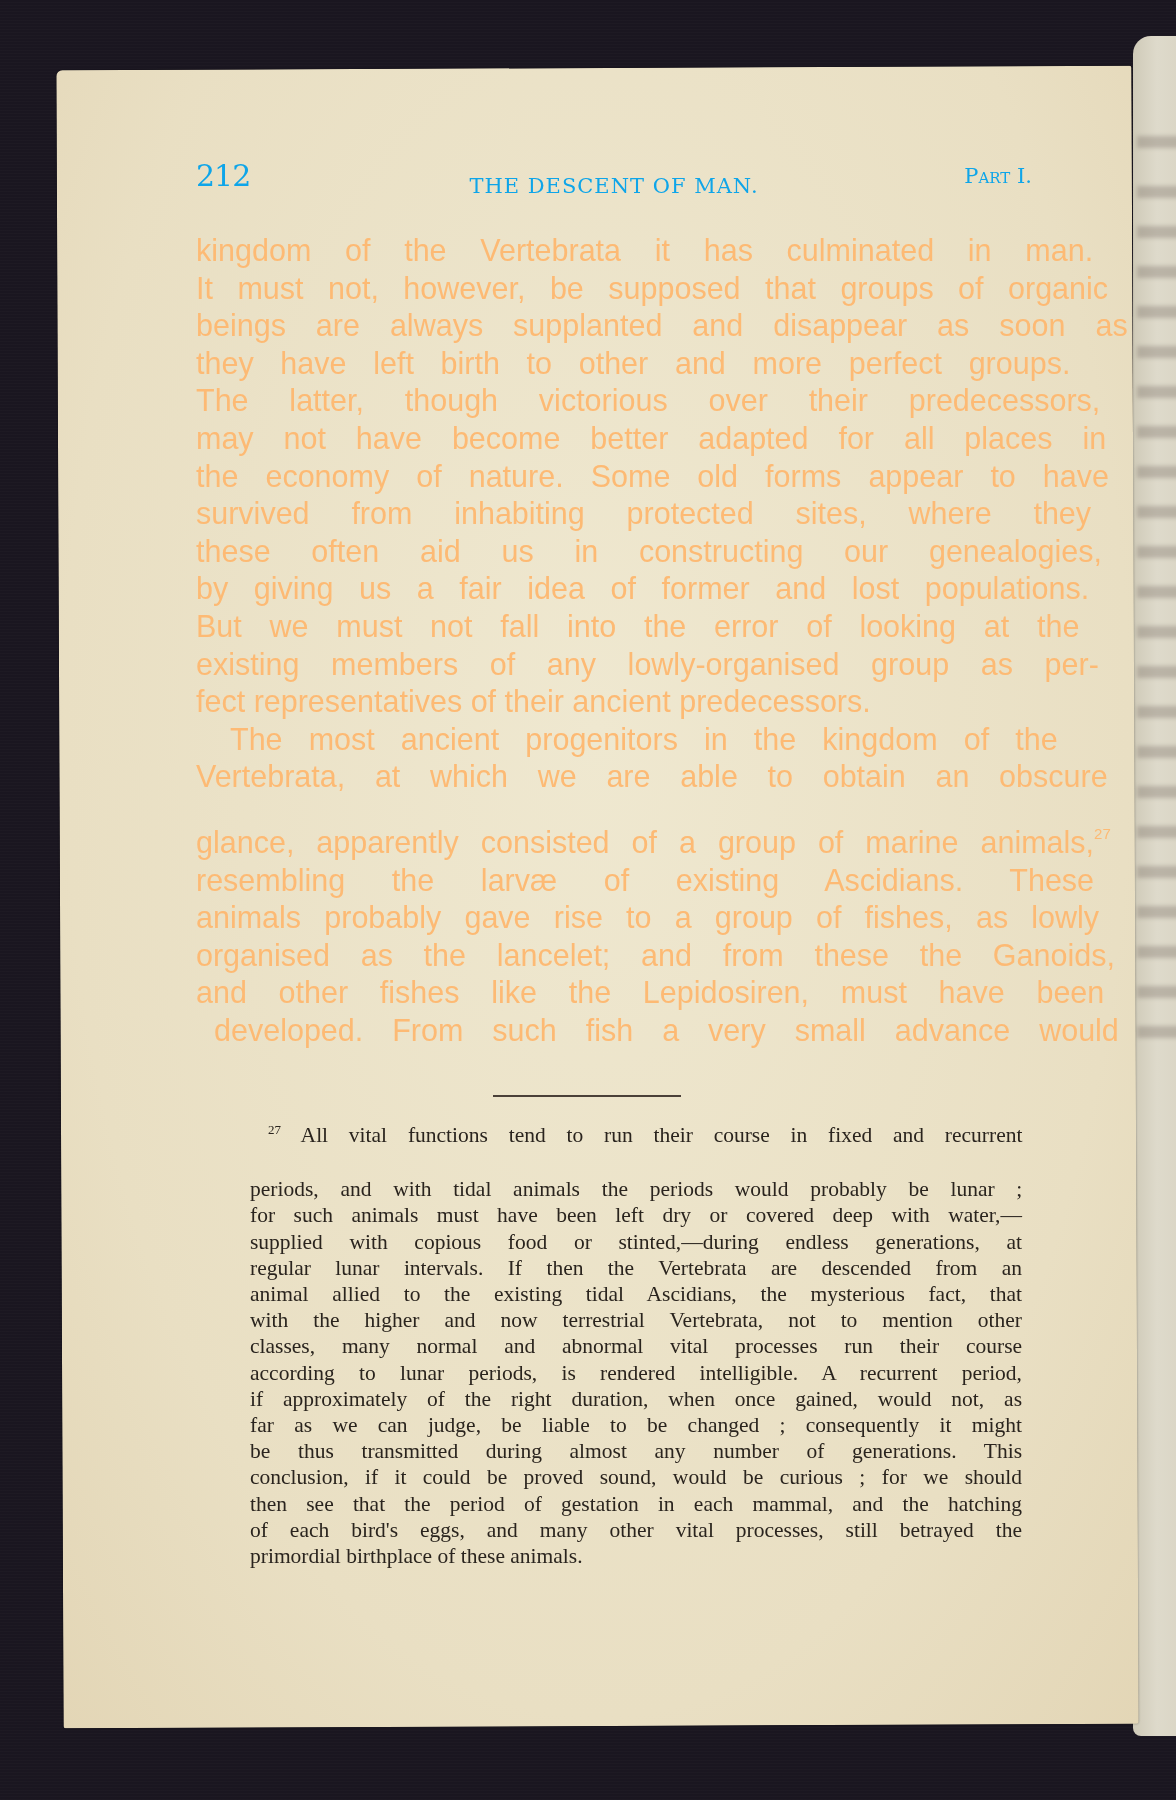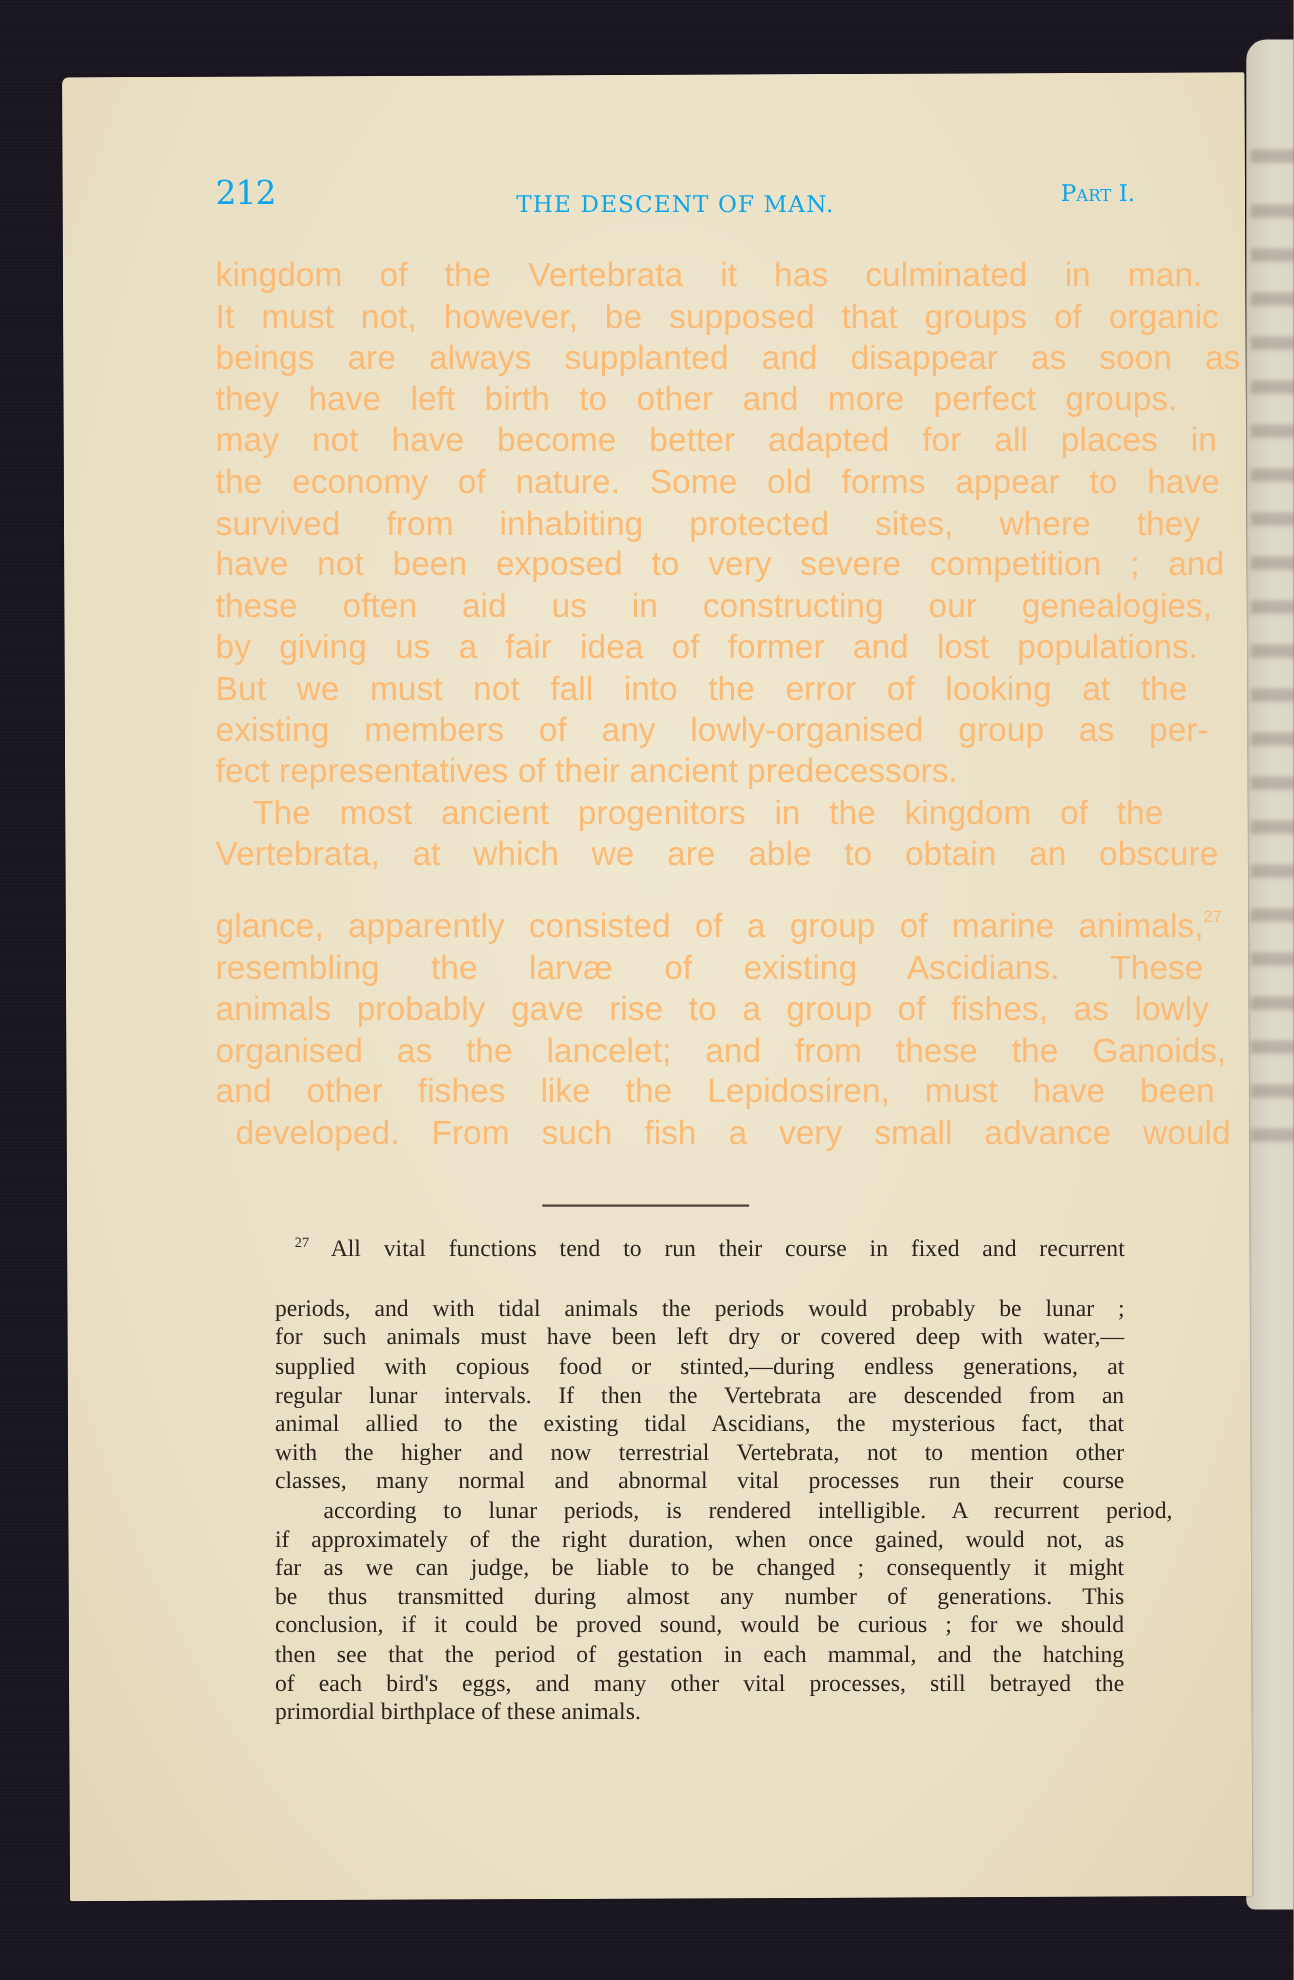--- a/index.html
+++ b/index.html
@@ -90,24 +90,24 @@
   <span class="running-title">THE DESCENT OF MAN.</span>
   <span class="part-label">Part I.</span>
 </div>
 
 <div class="body-text">
   <p>
     <span class="line" style="display: block; word-spacing: 25.25px;">kingdom of the Vertebrata it has culminated in man.</span>
     <span class="line" style="display: block; word-spacing: 16px;">It must not, however, be supposed that groups of organic</span>
     <span class="line" style="display: block; word-spacing: 21.5px;">beings are always supplanted and disappear as soon as</span>
     <span class="line" style="display: block; word-spacing: 18.2222px;">they have left birth to other and more perfect groups.</span>
+    <span class="line" style="display: block; word-spacing: 32.3333px;">The latter, though victorious over their predecessors,</span>
     <span class="line" style="display: block; word-spacing: 21.4444px;">may not have become better adapted for all places in</span>
     <span class="line" style="display: block; word-spacing: 18.5556px;">the economy of nature. Some old forms appear to have</span>
     <span class="line" style="display: block; word-spacing: 33.3333px;">survived from inhabiting protected sites, where they</span>
-    <span class="line" style="display: block; word-spacing: 17.6667px;">have not been exposed to very severe competition ; and</span>
     <span class="line" style="display: block; word-spacing: 32.2857px;">these often aid us in constructing our genealogies,</span>
     <span class="line" style="display: block; word-spacing: 17.1px;">by giving us a fair idea of former and lost populations.</span>
     <span class="line" style="display: block; word-spacing: 19.2727px;">But we must not fall into the error of looking at the</span>
     <span class="line" style="display: block; word-spacing: 23.1429px;">existing members of any lowly-organised group as per-</span>
     <span class="line last">fect representatives of their ancient predecessors.</span>
   </p>
   <p>
     <span class="line indent" style="display: block; word-spacing: 17.625px;">The most ancient progenitors in the kingdom of the</span>
     <span class="line" style="display: block; word-spacing: 21.2222px;">Vertebrata, at which we are able to obtain an obscure</span>
     <span class="line" style="display: block; word-spacing: 13.5px; margin-top: 28px;"><span>glance, apparently consisted of a group of marine animals,</span><sup class="fnref">27</sup></span>
@@ -123,21 +123,21 @@
 
 <div class="footnotes">
   <span class="line" style="display: block; word-spacing: 15.4167px;"><sup class="fn-num">27</sup> <span>All vital functions tend to run their course in fixed and recurrent</span></span>
   <span class="line" style="display: block; word-spacing: 16.3636px; margin-top: 28px;">periods, and with tidal animals the periods would probably be lunar ;</span>
   <span class="line" style="display: block; word-spacing: 13.0833px;">for such animals must have been left dry or covered deep with water,—</span>
   <span class="line" style="display: block; word-spacing: 21.25px;">supplied with copious food or stinted,—during endless generations, at</span>
   <span class="line" style="display: block; word-spacing: 19px;">regular lunar intervals. If then the Vertebrata are descended from an</span>
   <span class="line" style="display: block; word-spacing: 18.3px;">animal allied to the existing tidal Ascidians, the mysterious fact, that</span>
   <span class="line" style="display: block; word-spacing: 19.6px;">with the higher and now terrestrial Vertebrata, not to mention other</span>
   <span class="line" style="display: block; word-spacing: 21.4444px;">classes, many normal and abnormal vital processes run their course</span>
-  <span class="line" style="display: block; word-spacing: 18.8889px; margin-left: 44px;">according to lunar periods, is rendered intelligible. A recurrent period,</span>
+  <span class="line" style="display: block; word-spacing: 18.8889px;">according to lunar periods, is rendered intelligible. A recurrent period,</span>
   <span class="line" style="display: block; word-spacing: 14.4545px;">if approximately of the right duration, when once gained, would not, as</span>
   <span class="line" style="display: block; word-spacing: 14.9231px;">far as we can judge, be liable to be changed ; consequently it might</span>
   <span class="line" style="display: block; word-spacing: 22.2222px;">be thus transmitted during almost any number of generations. This</span>
   <span class="line" style="display: block; word-spacing: 11px;">conclusion, if it could be proved sound, would be curious ; for we should</span>
   <span class="line" style="display: block; word-spacing: 13.8333px;">then see that the period of gestation in each mammal, and the hatching</span>
   <span class="line" style="display: block; word-spacing: 16.5455px;">of each bird's eggs, and many other vital processes, still betrayed the</span>
   <span class="line last">primordial birthplace of these animals.</span>
 </div>
 
 </body></html>

